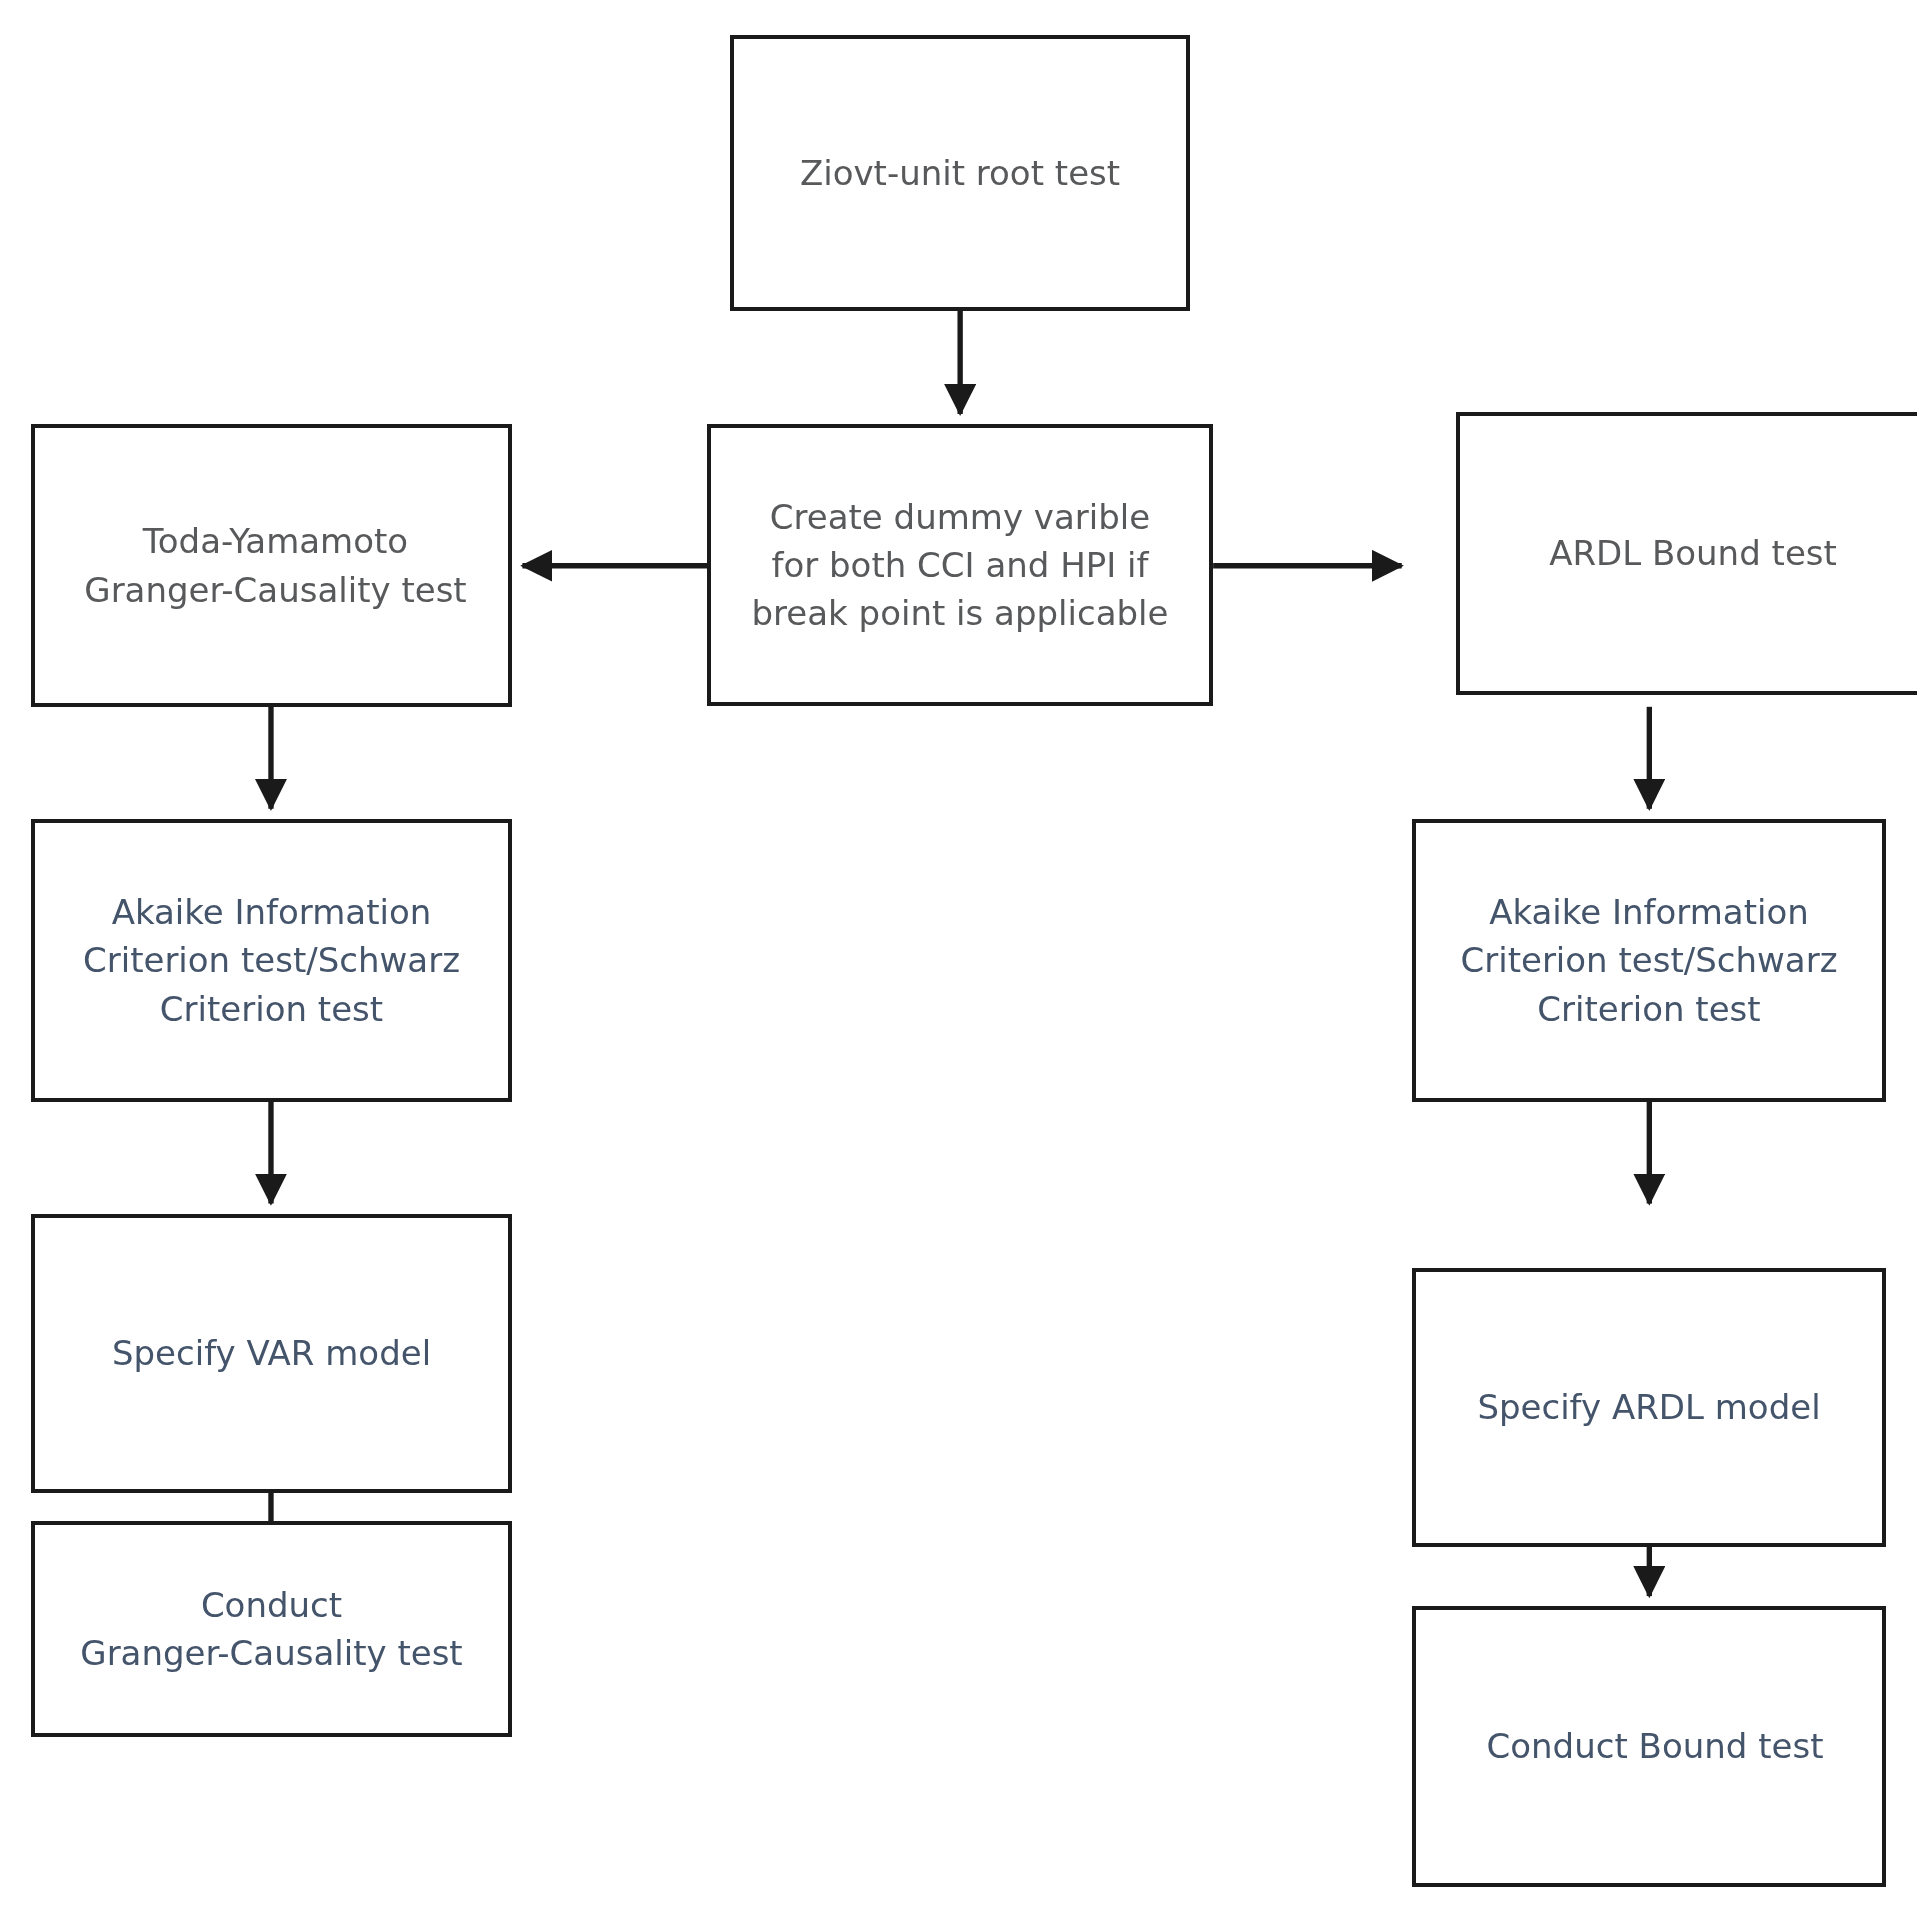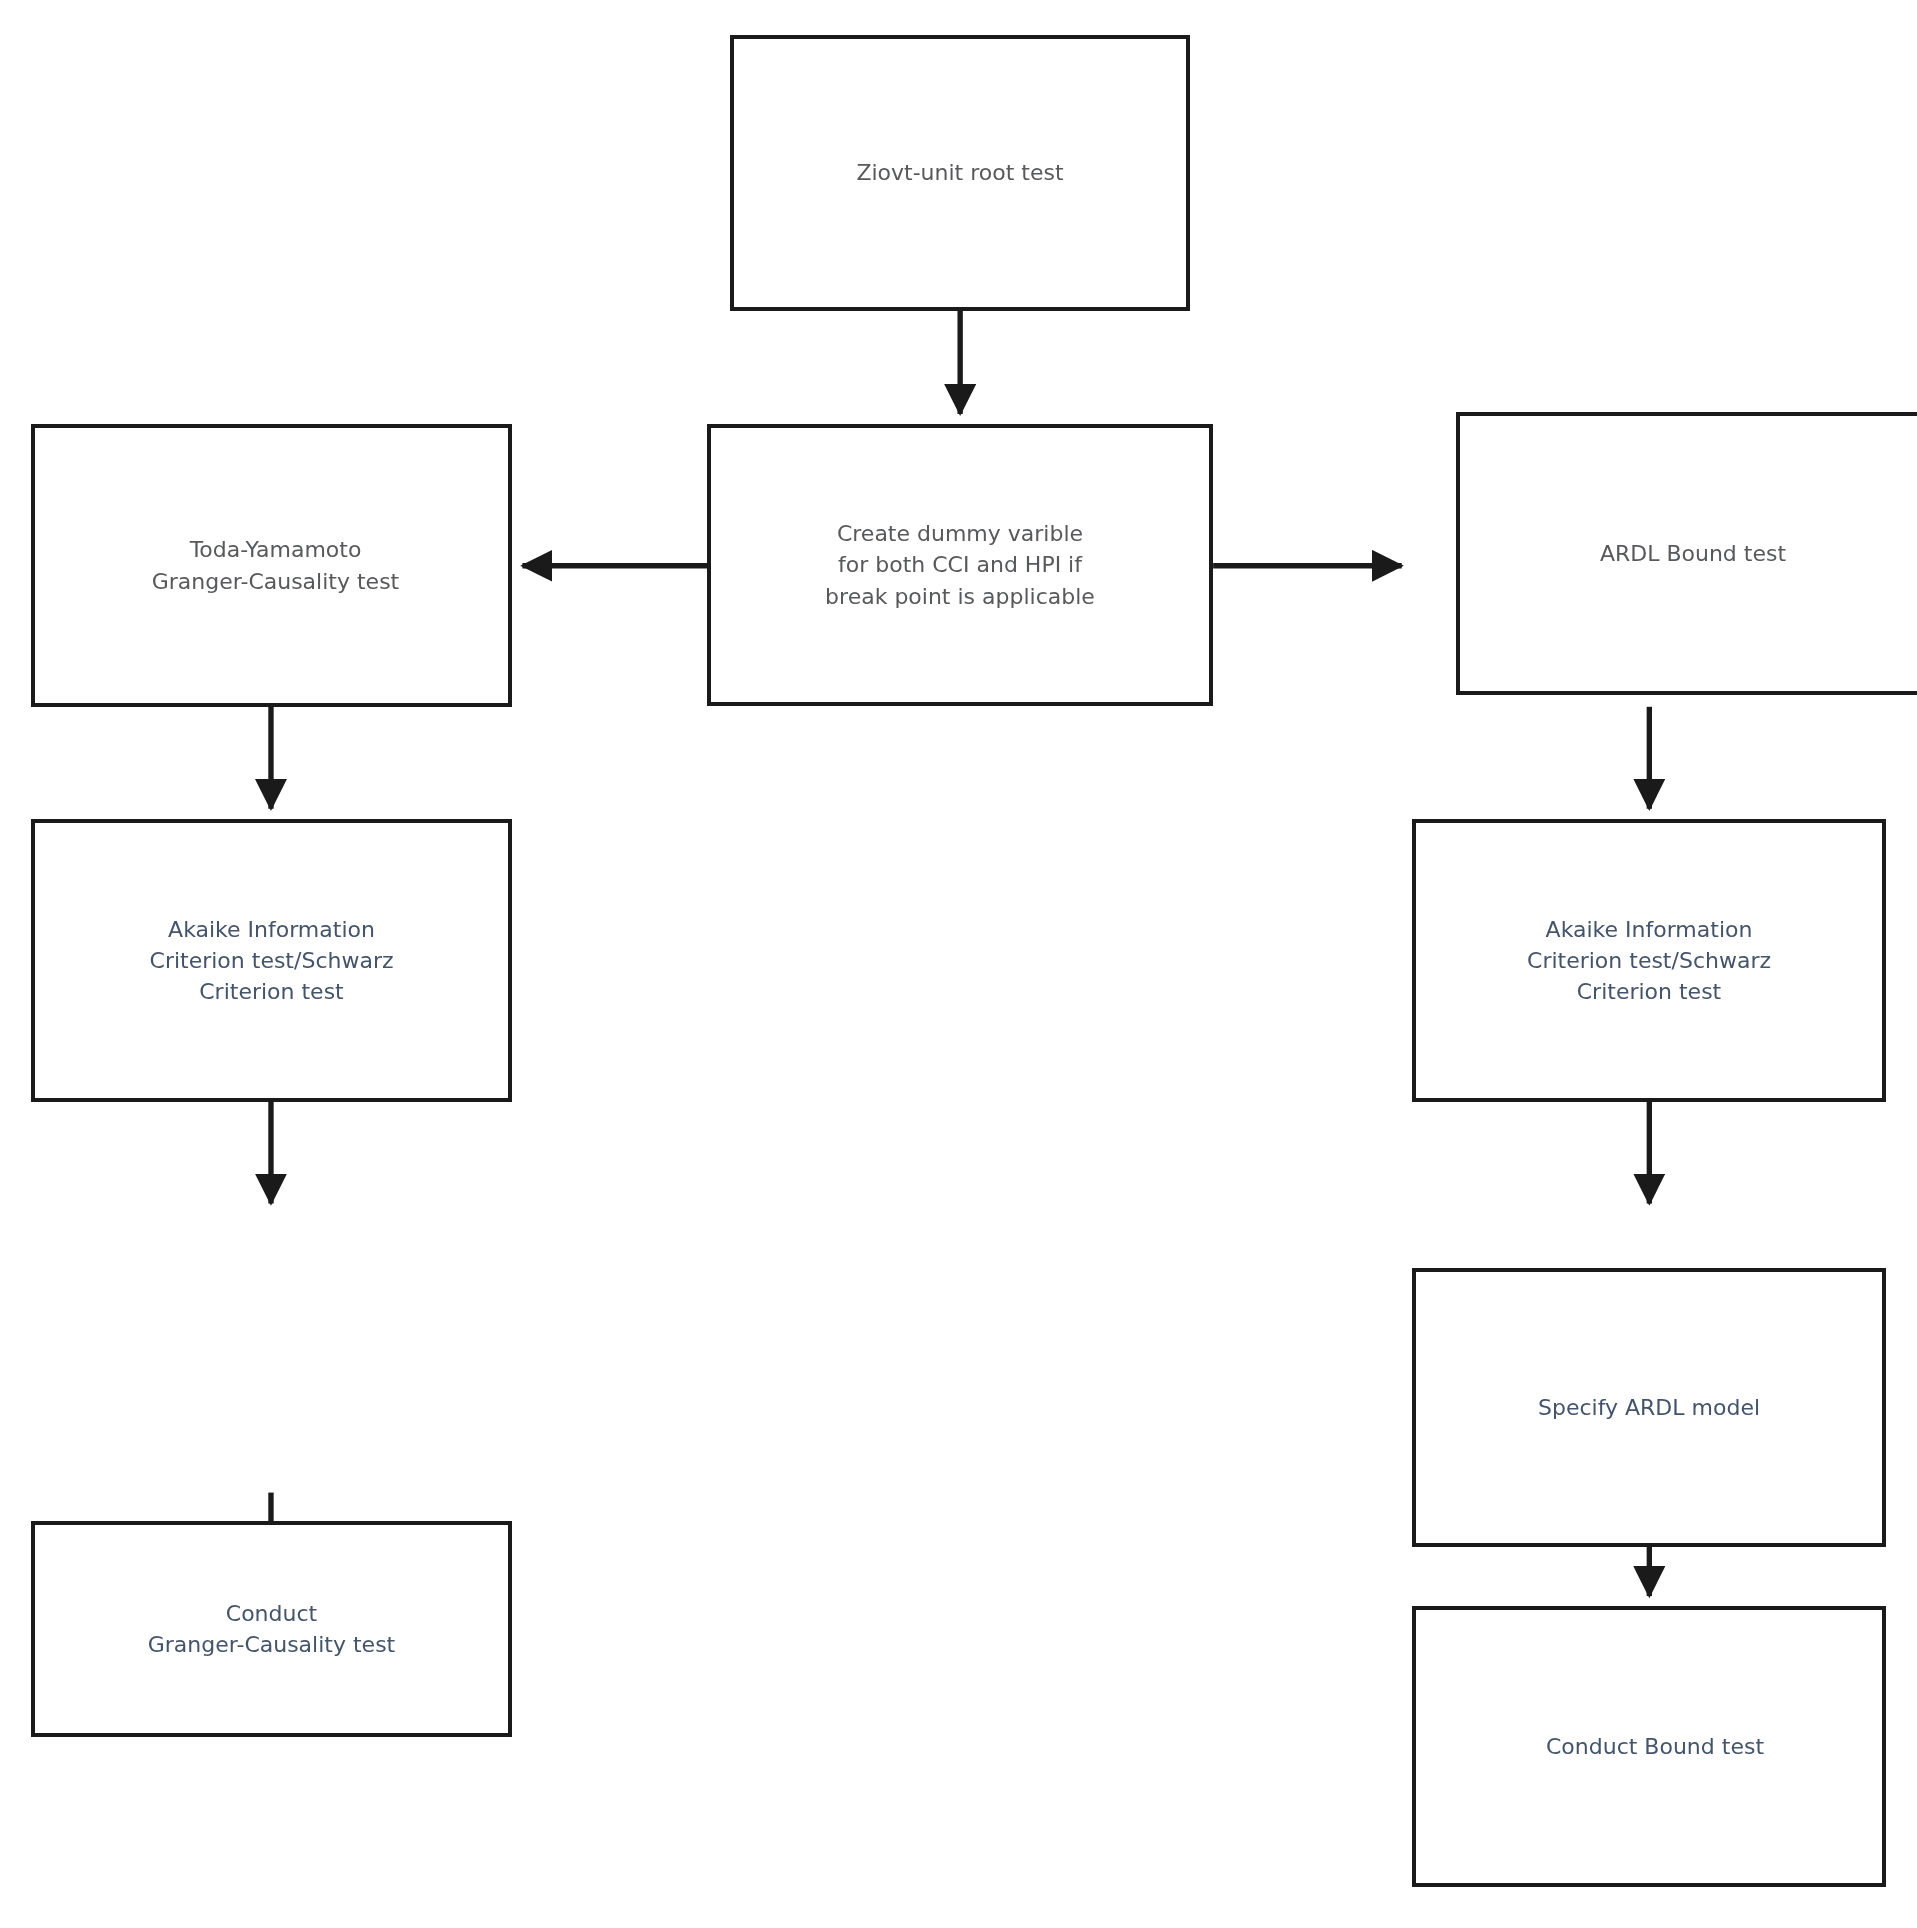--- a/index.html
+++ b/index.html
@@ -38,21 +38,21 @@
     position: absolute;
     background: var(--background);
     border: 4.6px solid var(--box-border);
     display: flex;
     align-items: center;
     justify-content: center;
     text-align: center;
   }
   .node .label {
     white-space: pre-line;
-    font-size: 22px;
+    font-size: 34px;
     line-height: 1.42;
   }
   .tone-gray .label { color: var(--text-primary-gray); }
   .tone-navy .label { color: var(--text-secondary-navy); }
 
   
   .n-top    { left: 730px;  top: 35px;   width: 460px; height: 276px; }
   .n-center { left: 707px;  top: 424px;  width: 506px; height: 282px; }
   .n-l1     { left: 31px;   top: 424px;  width: 481px; height: 283px; padding-left: 8px; }
   .n-l2     { left: 31px;   top: 819px; width: 481px; height: 283px; }
@@ -99,20 +99,23 @@
     <span class="label">Toda-Yamamoto
 Granger-Causality test</span>
   </div>
 
   <div class="node tone-navy n-l2">
     <span class="label">Akaike Information
 Criterion test/Schwarz
 Criterion test</span>
   </div>
 
+  <div class="node tone-navy n-l3">
+    <span class="label">Specify VAR model</span>
+  </div>
 
   <div class="node tone-navy n-l4">
     <span class="label">Conduct
 Granger-Causality test</span>
   </div>
 
   <div class="node tone-gray n-r1">
     <span class="label">ARDL Bound test</span>
   </div>
 

